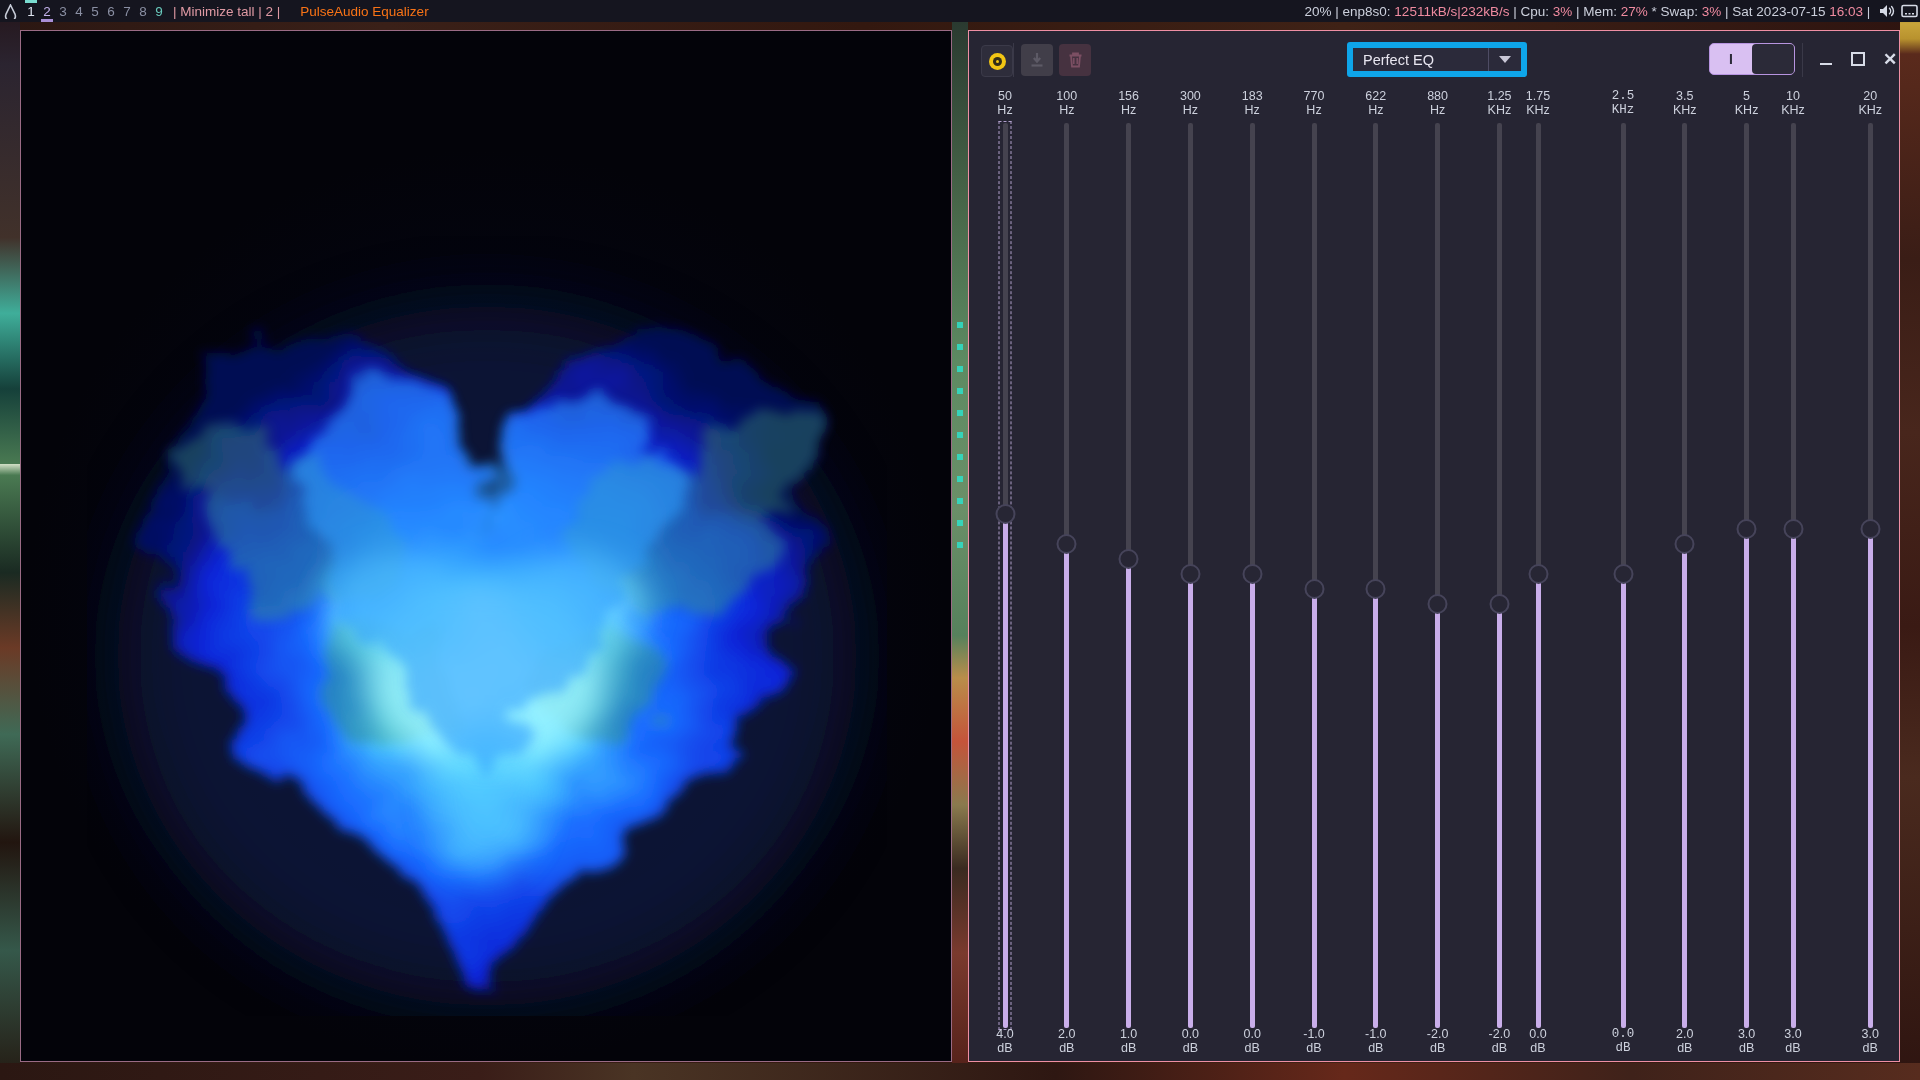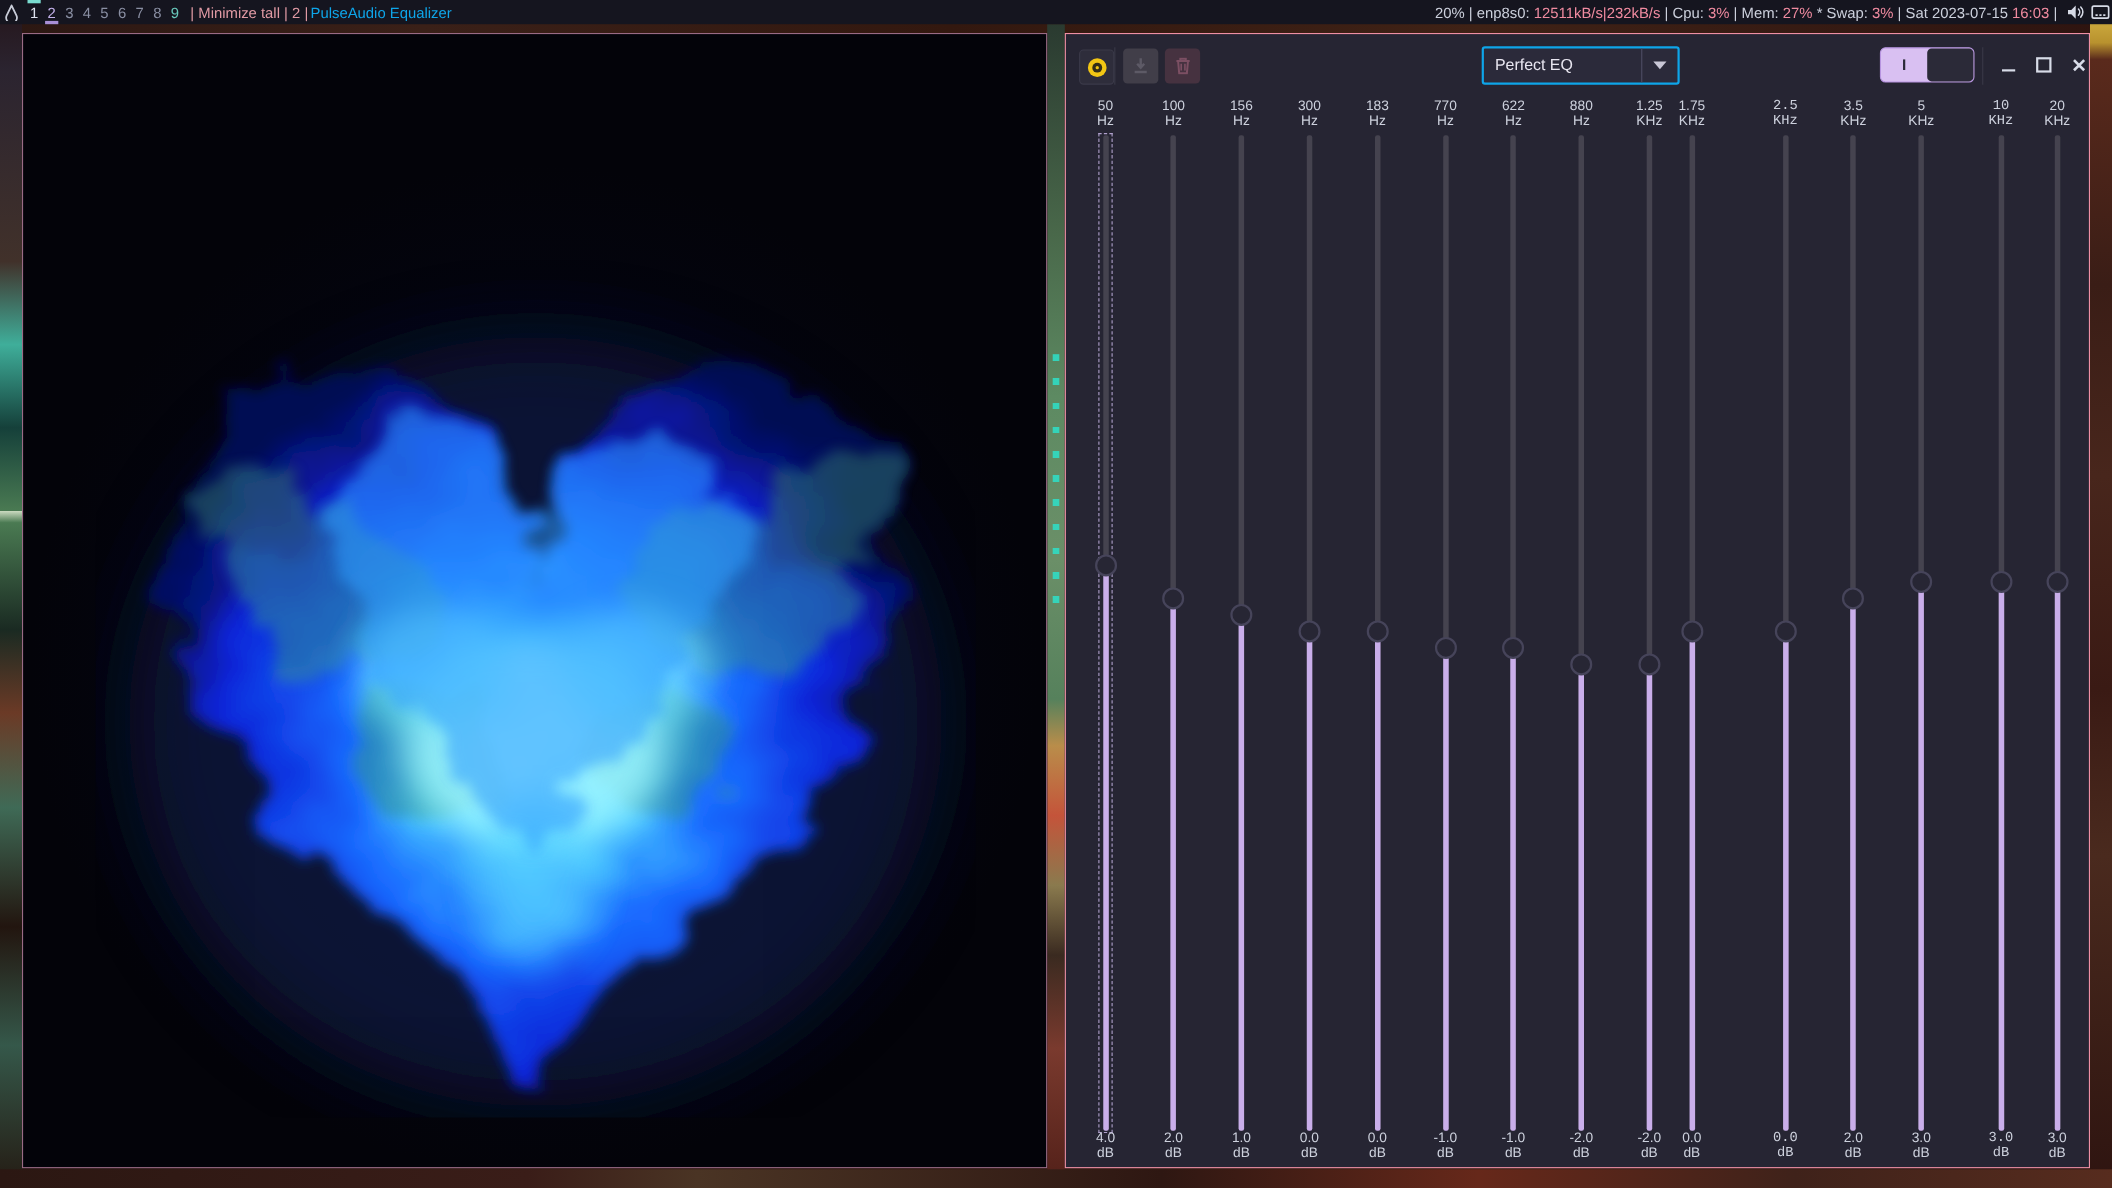--- a/index.html
+++ b/index.html
@@ -26,21 +26,21 @@
   #statusbar .left{display:flex;align-items:center;height:100%;}
   #launcher{width:14px;margin:0 5px 0 4px;display:flex;align-items:center;}
   #workspaces{display:flex;height:100%;}
   .ws{position:relative;width:16px;height:100%;display:flex;align-items:center;justify-content:center;color:#8a8fa3;}
   .ws.occupied{color:#dde2ee;}
   .ws.occupied::before{content:"";position:absolute;top:0;left:2px;right:2px;height:3px;background:#7adcd0;}
   .ws.selected{color:#c3b1ea;}
   .ws.selected::after{content:"";position:absolute;bottom:0;left:2px;right:2px;height:3px;background:#a98fd6;}
   .ws.tagged{color:#69c9bc;}
   #layout-text{color:#e09aa4;margin-left:6px;}
-  #win-title{color:#0ea5e9;margin-left:2px;}
+  #win-title{color:#f97316;margin-left:20px;}
   #statusbar .spacer{flex:1;}
   #status-right{display:flex;align-items:center;}
   #status-right .fg{color:#ccd0dc;}
   #status-right .accent{color:#f08ba0;}
   #tray{display:flex;align-items:center;margin:0 2px 0 4px;gap:4px;}
   .tray-ic{width:18px;height:16px;display:flex;align-items:center;justify-content:center;}
   
   .window{position:absolute;top:30px;width:932px;height:1032px;box-sizing:border-box;}
   
   #viewer{left:20px;border:1px solid #9a6b85;background:#030309;
@@ -51,21 +51,21 @@
   #eq-toolbar{position:absolute;left:0;top:0;width:100%;height:56px;}
   .tb-btn{position:absolute;top:13px;height:32px;border-radius:4px;display:flex;align-items:center;justify-content:center;}
   #enable-btn{left:12px;width:30px;height:30px;top:14px;background:#2e2d3b;border:1px solid #3b3a49;}
   #enable-btn .donut{width:17px;height:17px;border-radius:50%;background:#f2c614;display:flex;align-items:center;justify-content:center;}
   #enable-btn .hole{width:9px;height:9px;border-radius:50%;background:#332e18;display:flex;align-items:center;justify-content:center;}
   #enable-btn .dot{width:3px;height:3px;border-radius:50%;background:#f2c614;}
   .tb-sep{position:absolute;top:12px;width:1px;height:34px;background:#3a3948;}
   #save-btn{left:52px;width:32px;background:#413e49;}
   #delete-btn{left:90px;width:32px;background:#463240;}
   #preset{position:absolute;left:378px;top:11px;width:180px;height:35px;box-sizing:border-box;
-    background:#2b2a3a;border:2px solid #0ea5e9;border-radius:3px;display:flex;align-items:center;}
+    background:#2b2a3a;border:6px solid #0ea5e9;border-radius:3px;display:flex;align-items:center;}
   #preset .val{flex:1;padding-left:10px;font-size:14.5px;color:#e8e6f0;}
   #preset .arrow-box{width:32px;height:100%;border-left:1px solid #4e4c64;display:flex;align-items:center;justify-content:center;}
   .caret{width:0;height:0;border-left:6px solid transparent;border-right:6px solid transparent;border-top:7px solid #c9c7d6;}
   #power-switch{position:absolute;left:740px;top:12px;width:86px;height:32px;border-radius:5px;
     background:#d9c0f2;border:1px solid #b794e0;box-sizing:border-box;display:flex;}
   #power-switch .on-label{width:43px;display:flex;align-items:center;justify-content:center;
     color:#2b2a38;font-size:14px;font-weight:bold;}
   #power-switch .knob{width:43px;height:100%;background:#2b2a38;border-radius:4px;}
   .winctl{position:absolute;top:14px;width:26px;height:28px;display:flex;align-items:center;justify-content:center;color:#d8dce8;}
   #btn-min{left:844px;}
@@ -435,21 +435,21 @@
       <div class="track"></div>
       <div class="fill" style="top: 406px; height: 499px;"></div>
       <div class="handle" style="top: 406px;"></div>
     </div>
     <div class="dblabel">
             <div>3.0</div>
             <div>dB</div>
           </div>
   </div>
 
-  <div class="band" style="left: 819px; font-family: Liberation Mono, monospace;">
+  <div class="band" style="left: 793px;">
     <div class="flabel">
             <div>10</div>
             <div>KHz</div>
           </div>
     <div class="trackwrap">
       <div class="track"></div>
       <div class="fill" style="top: 406px; height: 499px;"></div>
       <div class="handle" style="top: 406px;"></div>
     </div>
     <div class="dblabel">

